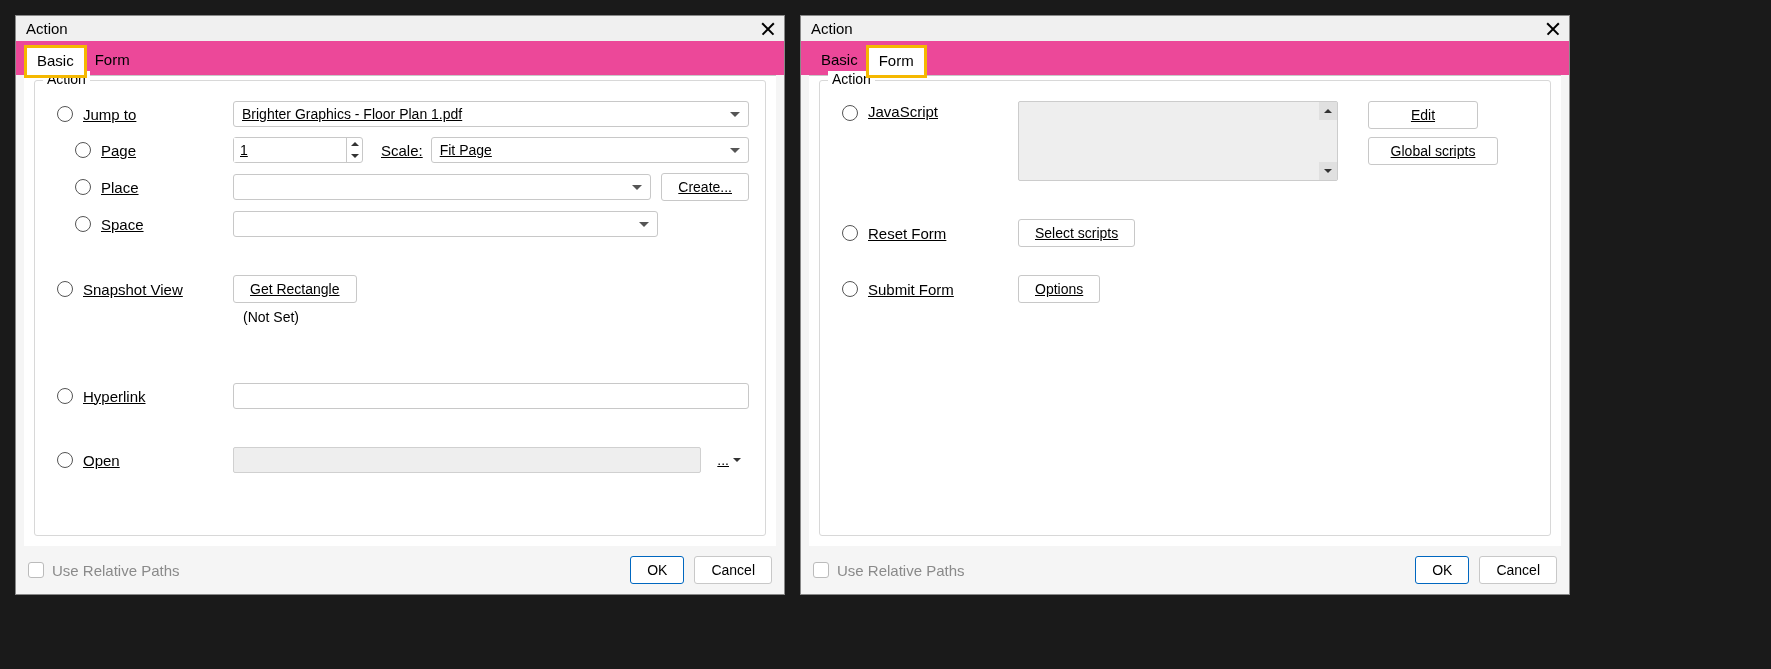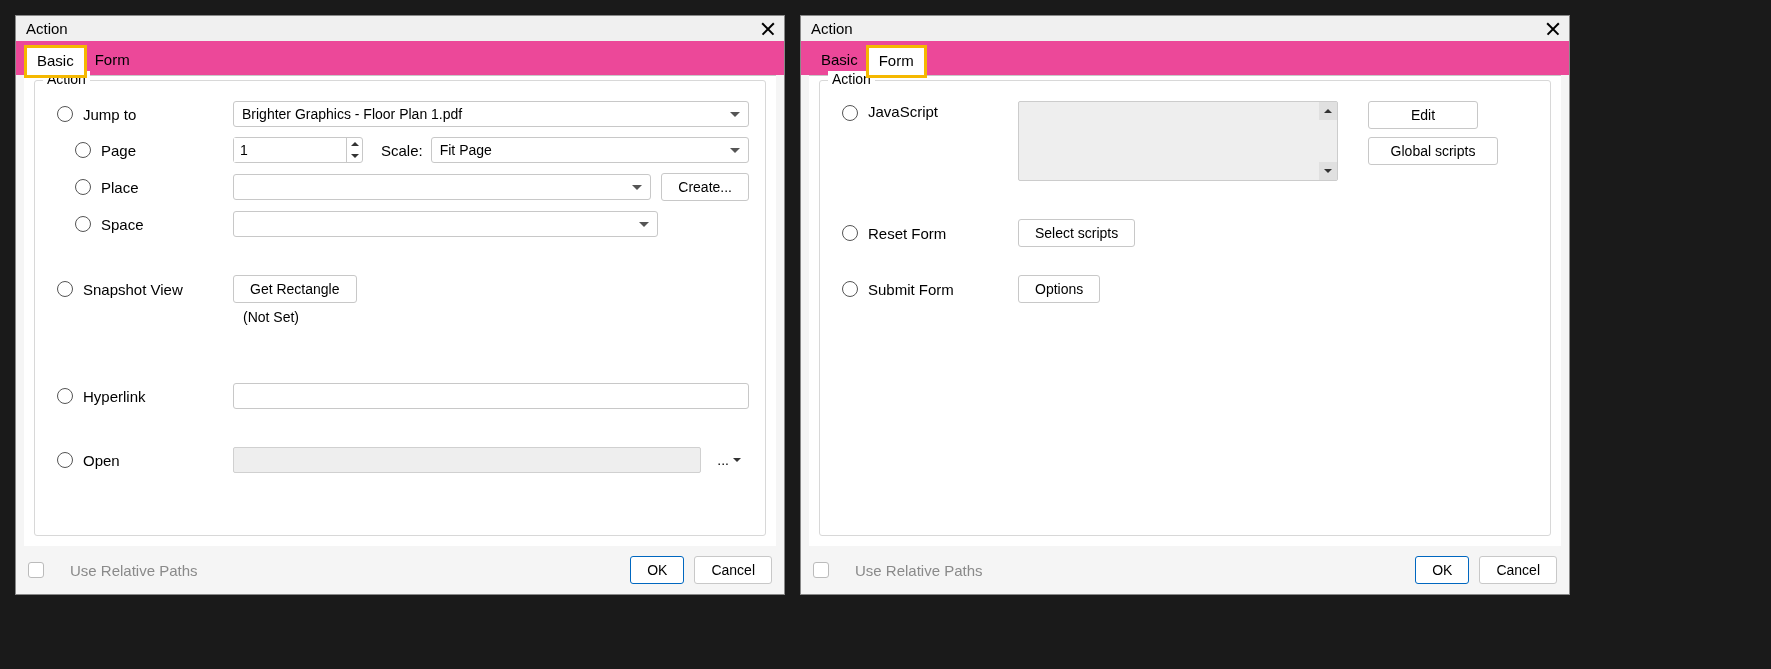--- a/index.html
+++ b/index.html
@@ -87,20 +87,21 @@
     left: 8px;
     background: #fff;
     padding: 0 4px;
     font-size: 14px;
   }
 
   .row {
     display: flex;
     align-items: center;
     margin-bottom: 10px;
+    text-decoration: underline;
   }
   .radio {
     appearance: none;
     width: 16px;
     height: 16px;
     border: 1.5px solid #555;
     border-radius: 50%;
     margin: 0 10px 0 0;
     cursor: pointer;
     flex-shrink: 0;
@@ -173,21 +174,21 @@
   .btn.primary { border: 1.5px solid #0067c0; }
   .inline-label { font-size: 15px; margin: 0 8px 0 18px; }
 
   .footer {
     display: flex;
     align-items: center;
     justify-content: space-between;
     padding: 10px 12px;
     background: #f5f5f5;
   }
-  .chkwrap { display: flex; align-items: center; gap: 26px; color: #8a8a8a; font-size: 15px; }
+  .chkwrap { display: flex; align-items: center; gap: 8px; color: #8a8a8a; font-size: 15px; }
   .chk {
     width: 16px; height: 16px;
     border: 1px solid #bbb;
     border-radius: 3px;
     background: #fff;
   }
   .footer-btns { display: flex; gap: 10px; }
 
   .readonly {
     background: #eee;

